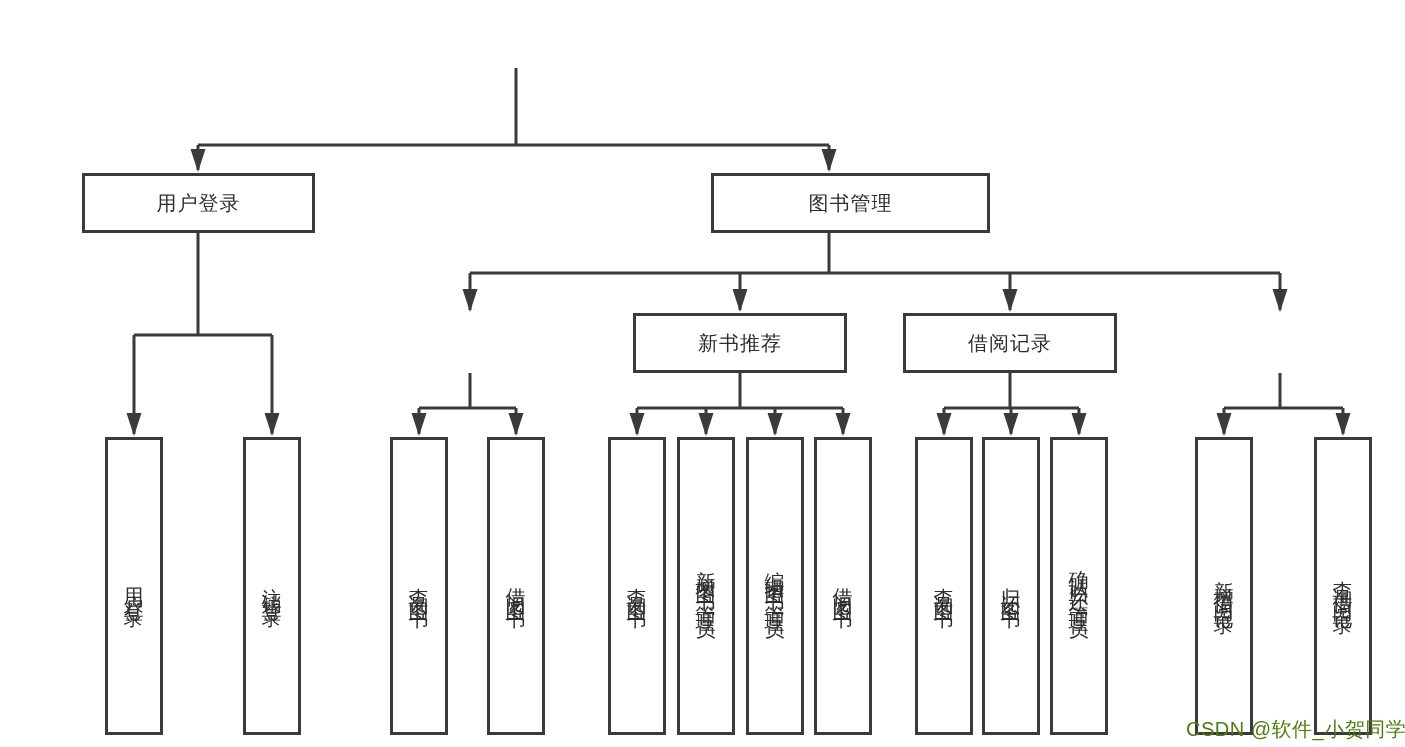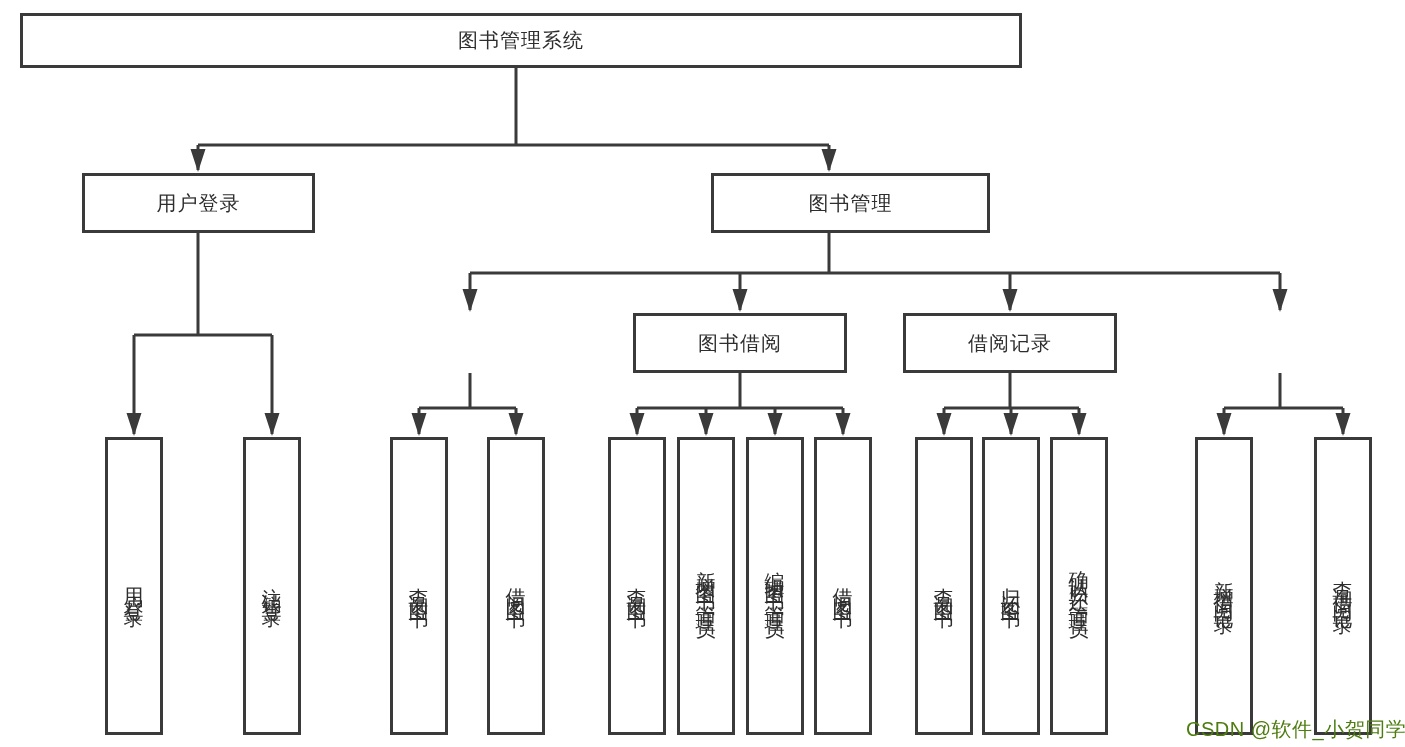--- a/index.html
+++ b/index.html
@@ -59,26 +59,25 @@
 
     <path d="M190.5,149 h15 L198,172 Z M821.5,149 h15 L829,172 Z
              M462.5,289 h15 L470,312 Z M732.5,289 h15 L740,312 Z M1002.5,289 h15 L1010,312 Z M1272.5,289 h15 L1280,312 Z
              M126.5,413 h15 L134,436 Z M264.5,413 h15 L272,436 Z
              M411.5,413 h15 L419,436 Z M508.5,413 h15 L516,436 Z
              M629.5,413 h15 L637,436 Z M698.5,413 h15 L706,436 Z M767.5,413 h15 L775,436 Z M835.5,413 h15 L843,436 Z
              M936.5,413 h15 L944,436 Z M1003.5,413 h15 L1011,436 Z M1071.5,413 h15 L1079,436 Z
              M1216.5,413 h15 L1224,436 Z M1335.5,413 h15 L1343,436 Z" fill="#3a3a3a" stroke="none"></path>
   </svg>
 
-  <div class="box" style="left:20px;top:13px;width:1002px;height:55px">图书管理系统</div>
 
   <div class="box" style="left:82px;top:173px;width:233px;height:60px">用户登录</div>
   <div class="box" style="left:711px;top:173px;width:279px;height:60px">图书管理</div>
 
-  <div class="box" style="left:633px;top:313px;width:214px;height:60px">图书借阅</div>
+  <div class="box" style="left:633px;top:313px;width:214px;height:60px">新书推荐</div>
   <div class="box" style="left:903px;top:313px;width:214px;height:60px">借阅记录</div>
 
   <div class="box v" style="left:105px;top:437px;width:58px;height:298px">用户登录</div>
   <div class="box v" style="left:243px;top:437px;width:58px;height:298px">注销登录</div>
 
   <div class="box v" style="left:390px;top:437px;width:58px;height:298px">查询图书</div>
   <div class="box v" style="left:487px;top:437px;width:58px;height:298px">借阅图书</div>
 
   <div class="box v" style="left:608px;top:437px;width:58px;height:298px">查询图书</div>
   <div class="box v" style="left:677px;top:437px;width:58px;height:298px">新增图书（管理员）</div>

